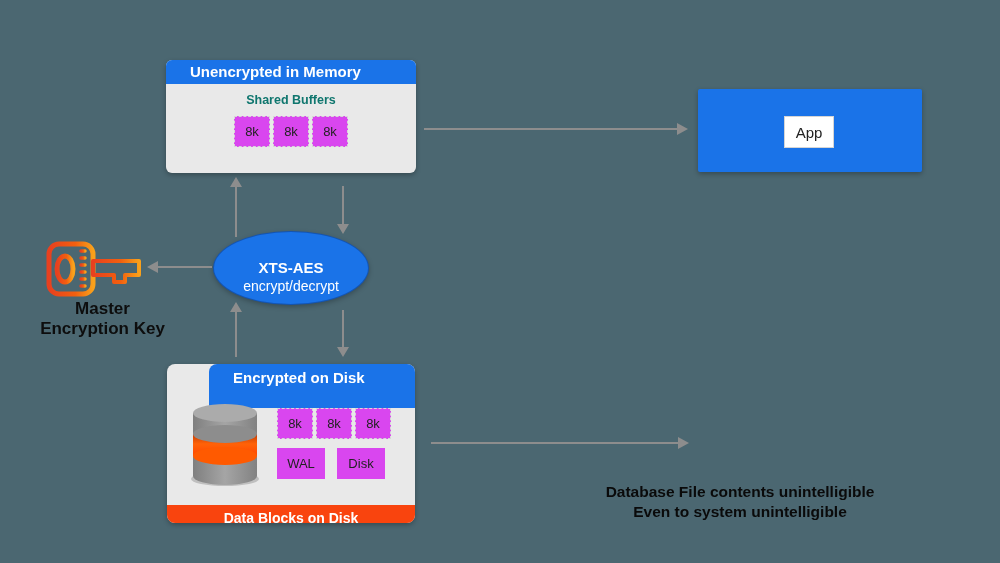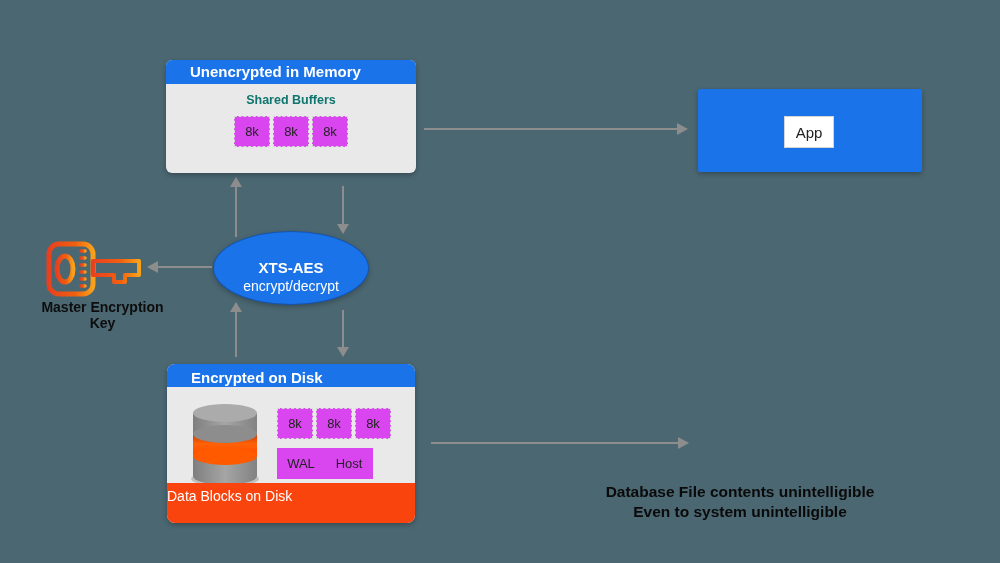--- a/index.html
+++ b/index.html
@@ -10,23 +10,23 @@
   }
   .box-shadow{box-shadow:0 2px 5px rgba(0,0,0,.28);}
 
   
   .panel{position:absolute;background:#e9e9e9;border-radius:6px;}
   .panel-header{
     height:24px;background:#1a73e8;border-radius:6px 6px 0 0;
     color:#fff;font-weight:bold;font-size:15px;line-height:24px;text-align:left;padding-left:24px;
   }
   .panel-footer{
-    position:absolute;left:0;right:0;bottom:0;height:40px;
+    position:absolute;left:0;right:0;bottom:0;height:18px;
     background:#f9440e;border-radius:0 0 6px 6px;
-    color:#fff;font-weight:normal;font-size:14px;line-height:26px;
+    color:#fff;font-weight:bold;font-size:14px;line-height:26px;text-align:center;
   }
   .subtitle{margin-top:9px;text-align:center;font-weight:bold;font-size:12.5px;color:#0f766e;}
 
   .blocks-row{display:flex;justify-content:center;gap:3px;margin-top:9px;}
   .block{
     width:36px;height:31px;background:#d946ef;border:1px dashed #d8d8d8;
     display:flex;align-items:center;justify-content:center;
     font-size:13px;color:#222;box-sizing:border-box;
   }
   .block.wide{width:48px;border:none;}
@@ -66,21 +66,21 @@
     font-weight:bold;font-size:15.5px;color:#0d0d0d;}
   .remote-box{position:absolute;left:698px;top:89px;width:224px;height:83px;background:#1a73e8;border-radius:2px;}
   .app-box{
     position:absolute;left:86px;top:27px;width:50px;height:32px;background:#fff;
     border:1px solid #d5d5d5;box-sizing:border-box;
     display:flex;align-items:center;justify-content:center;font-size:15px;color:#222;
   }
 
   
   .key-label{position:absolute;left:30px;top:299px;width:145px;text-align:center;
-    font-weight:bold;font-size:14px;color:#0d0d0d;}
+    font-weight:bold;font-size:17px;color:#0d0d0d;}
   .key-icon{position:absolute;left:44px;top:239px;}
 
   
   .cipher-box{
     position:absolute;left:696px;top:411px;width:158px;height:62px;background:#1a73e8;
     border-radius:2px;box-sizing:border-box;padding:7px 8px 0 11px;
     color:#fff;font-weight:bold;font-size:10.5px;line-height:12.2px;letter-spacing:.1px;
   }
   .caption{position:absolute;left:580px;top:482px;width:320px;text-align:center;
     font-weight:bold;font-size:15.5px;line-height:20px;color:#0a0a0a;}
@@ -135,21 +135,21 @@
         <path d="M58 29 h8 M71 29 h5 M81 29 h5" stroke-width="3"></path>
       </g>
     </svg>
   </div>
   <div class="key-label">Master Encryption Key</div>
 
   <div class="varrow head-up" style="left:235px;top:312px;height:45px;"></div>
   <div class="varrow head-down" style="left:342px;top:310px;height:37px;"></div>
 
   <div class="panel box-shadow" style="left:167px;top:364px;width:248px;height:159px;border-radius:8px;">
-    <div class="panel-header" style="height:23px;line-height:27px;border-radius:8px 8px 0 0;">Encrypted on Disk</div>
+    <div class="panel-header" style="height:44px;line-height:27px;border-radius:8px 8px 0 0;margin-left:42px;">Encrypted on Disk</div>
 
     <div class="db-icon">
       <svg width="80" height="90" viewBox="0 0 80 90">
         <defs>
           <linearGradient id="gGray" x1="0" y1="0" x2="1" y2="0">
             <stop offset="0" stop-color="#7f7f7f"></stop>
               <stop offset="0.5" stop-color="#a5a5a5"></stop>
               <stop offset="1" stop-color="#828282"></stop>
           </linearGradient>
           <linearGradient id="gOr" x1="0" y1="0" x2="0" y2="1">
@@ -167,23 +167,23 @@
         <ellipse cx="40" cy="33" rx="32" ry="9" fill="#8d8d8d"></ellipse>
         <ellipse cx="40" cy="12" rx="32" ry="9" fill="#ababab"></ellipse>
       </svg>
     </div>
 
     <div style="position:absolute;left:110px;top:44px;display:flex;gap:3px;">
       <div class="block">8k</div>
       <div class="block">8k</div>
       <div class="block">8k</div>
     </div>
-    <div style="position:absolute;left:110px;top:84px;display:flex;">
+    <div style="position:absolute;left:110px;top:84px;display:flex;gap:12px;">
       <div class="block wide">WAL</div>
-      <div class="block wide">Host</div>
+      <div class="block wide">Disk</div>
     </div>
 
     <div class="panel-footer" style="border-radius:0 0 8px 8px;">Data Blocks on Disk</div>
   </div>
 
   <div class="harrow head-right" style="left:431px;top:442px;width:247px;"></div>
 
 
   <div class="caption">
     <div>Database File contents unintelligible</div>

